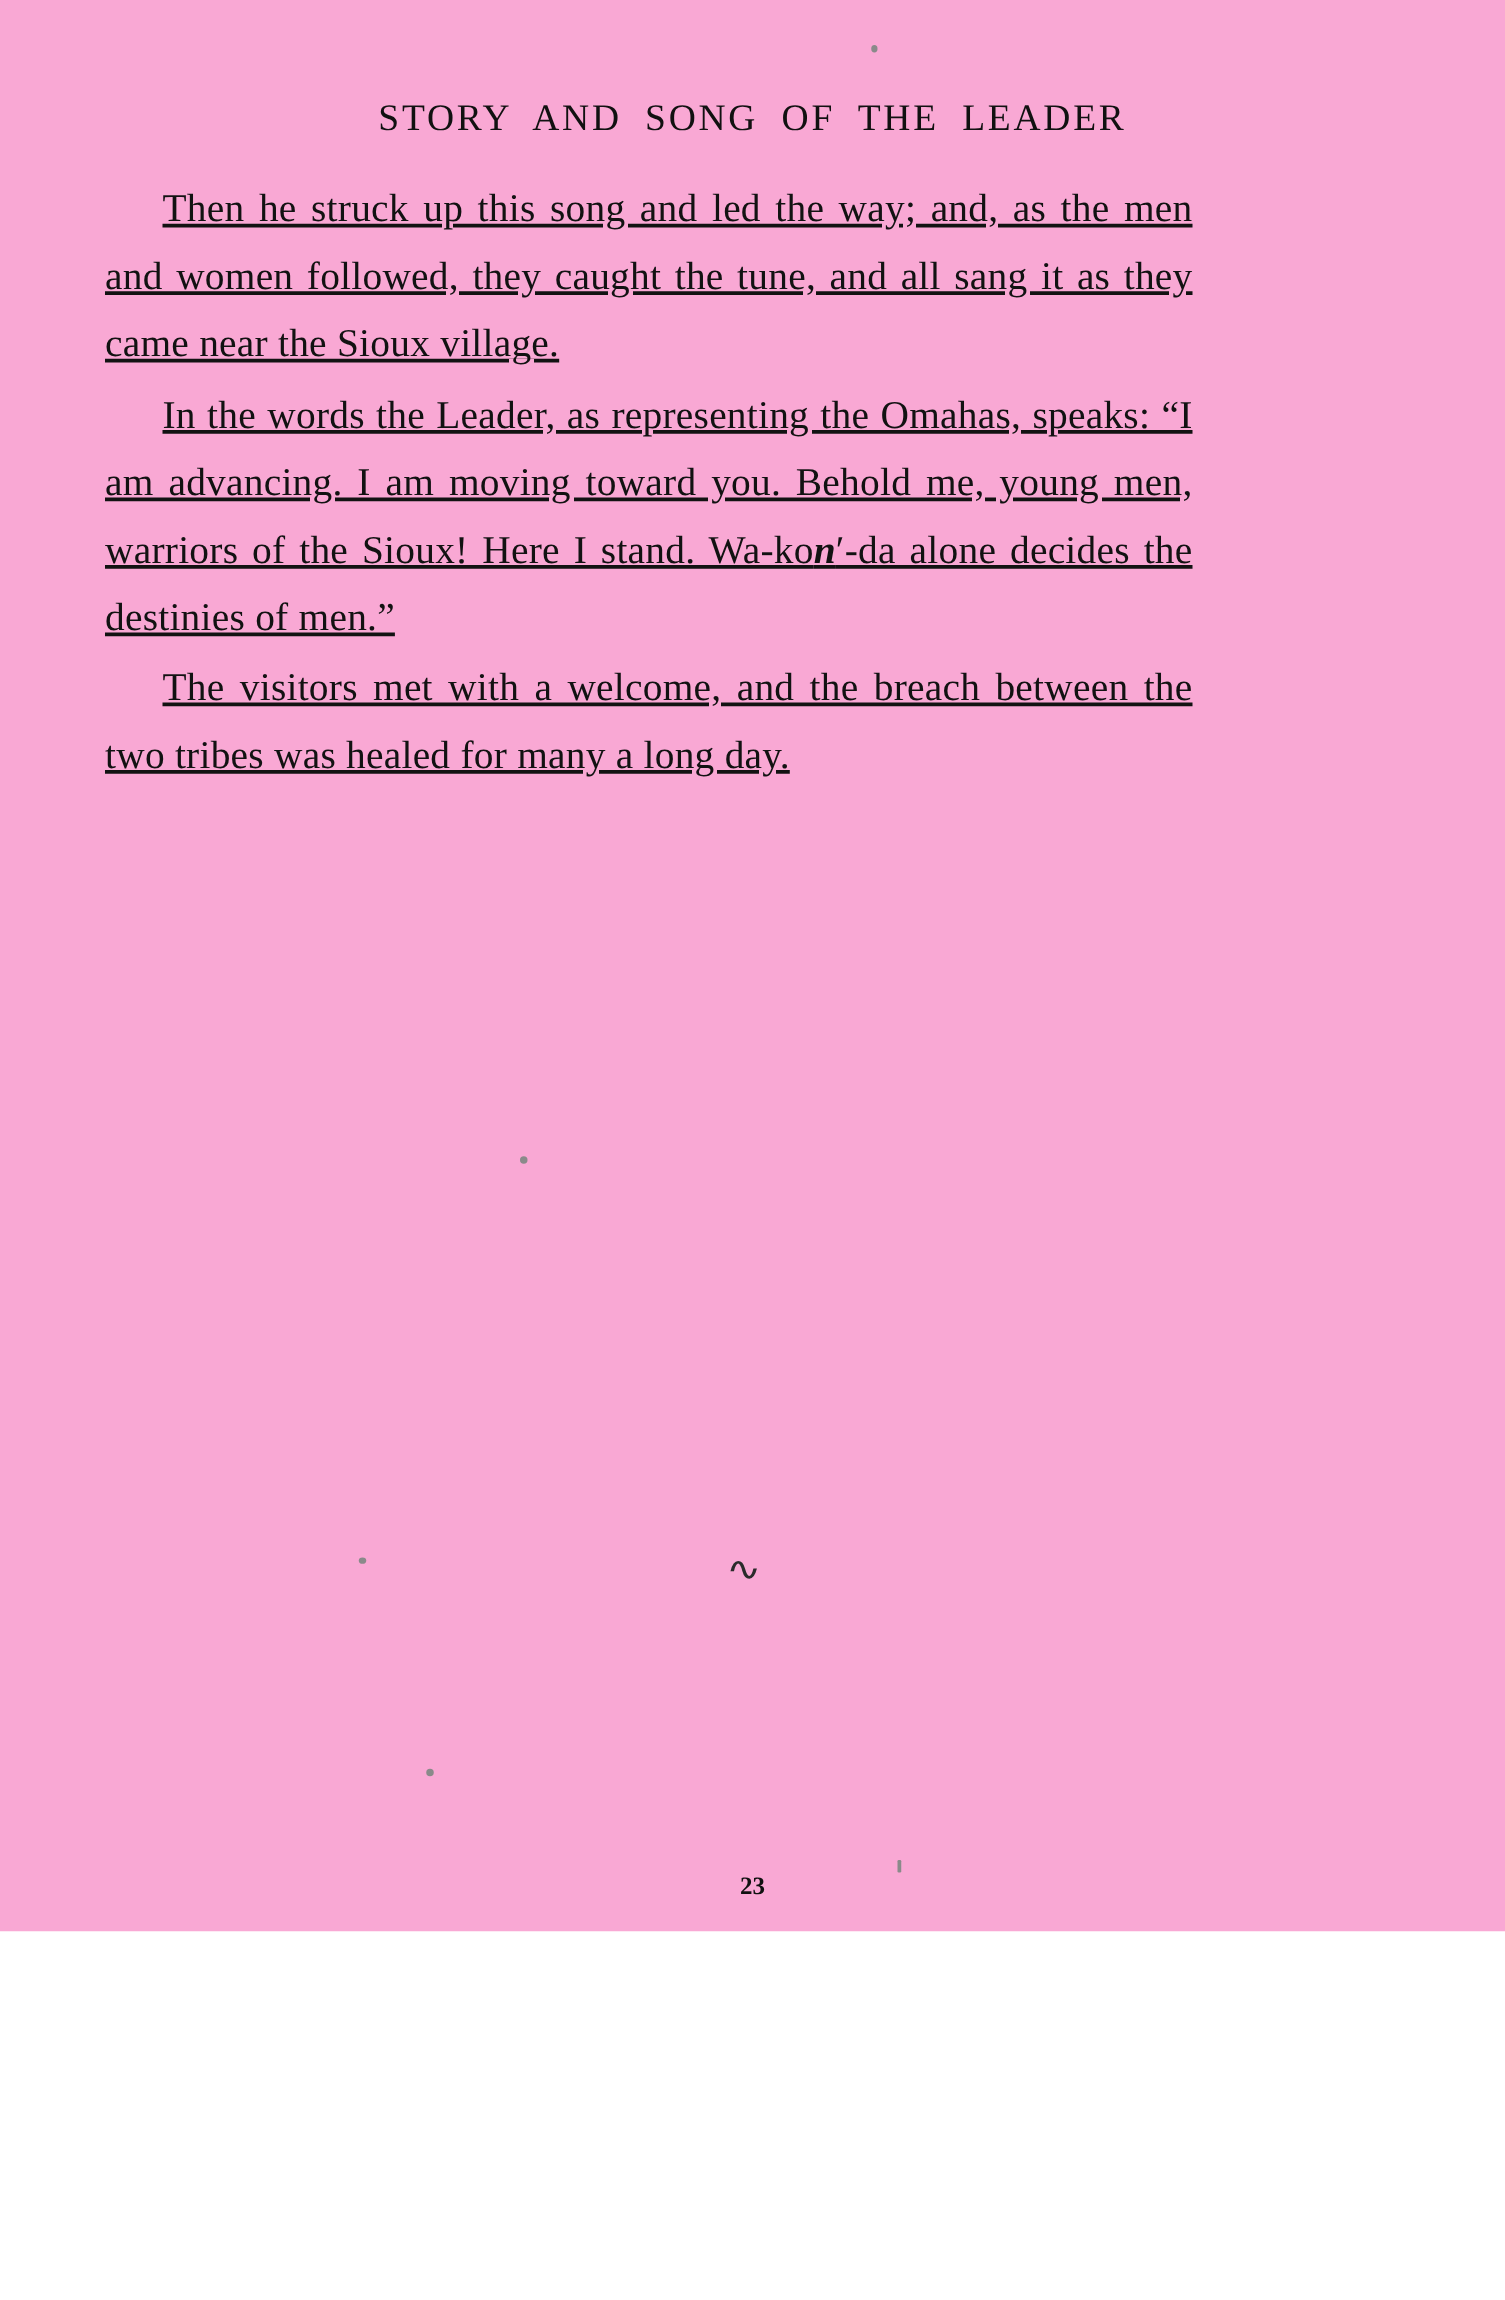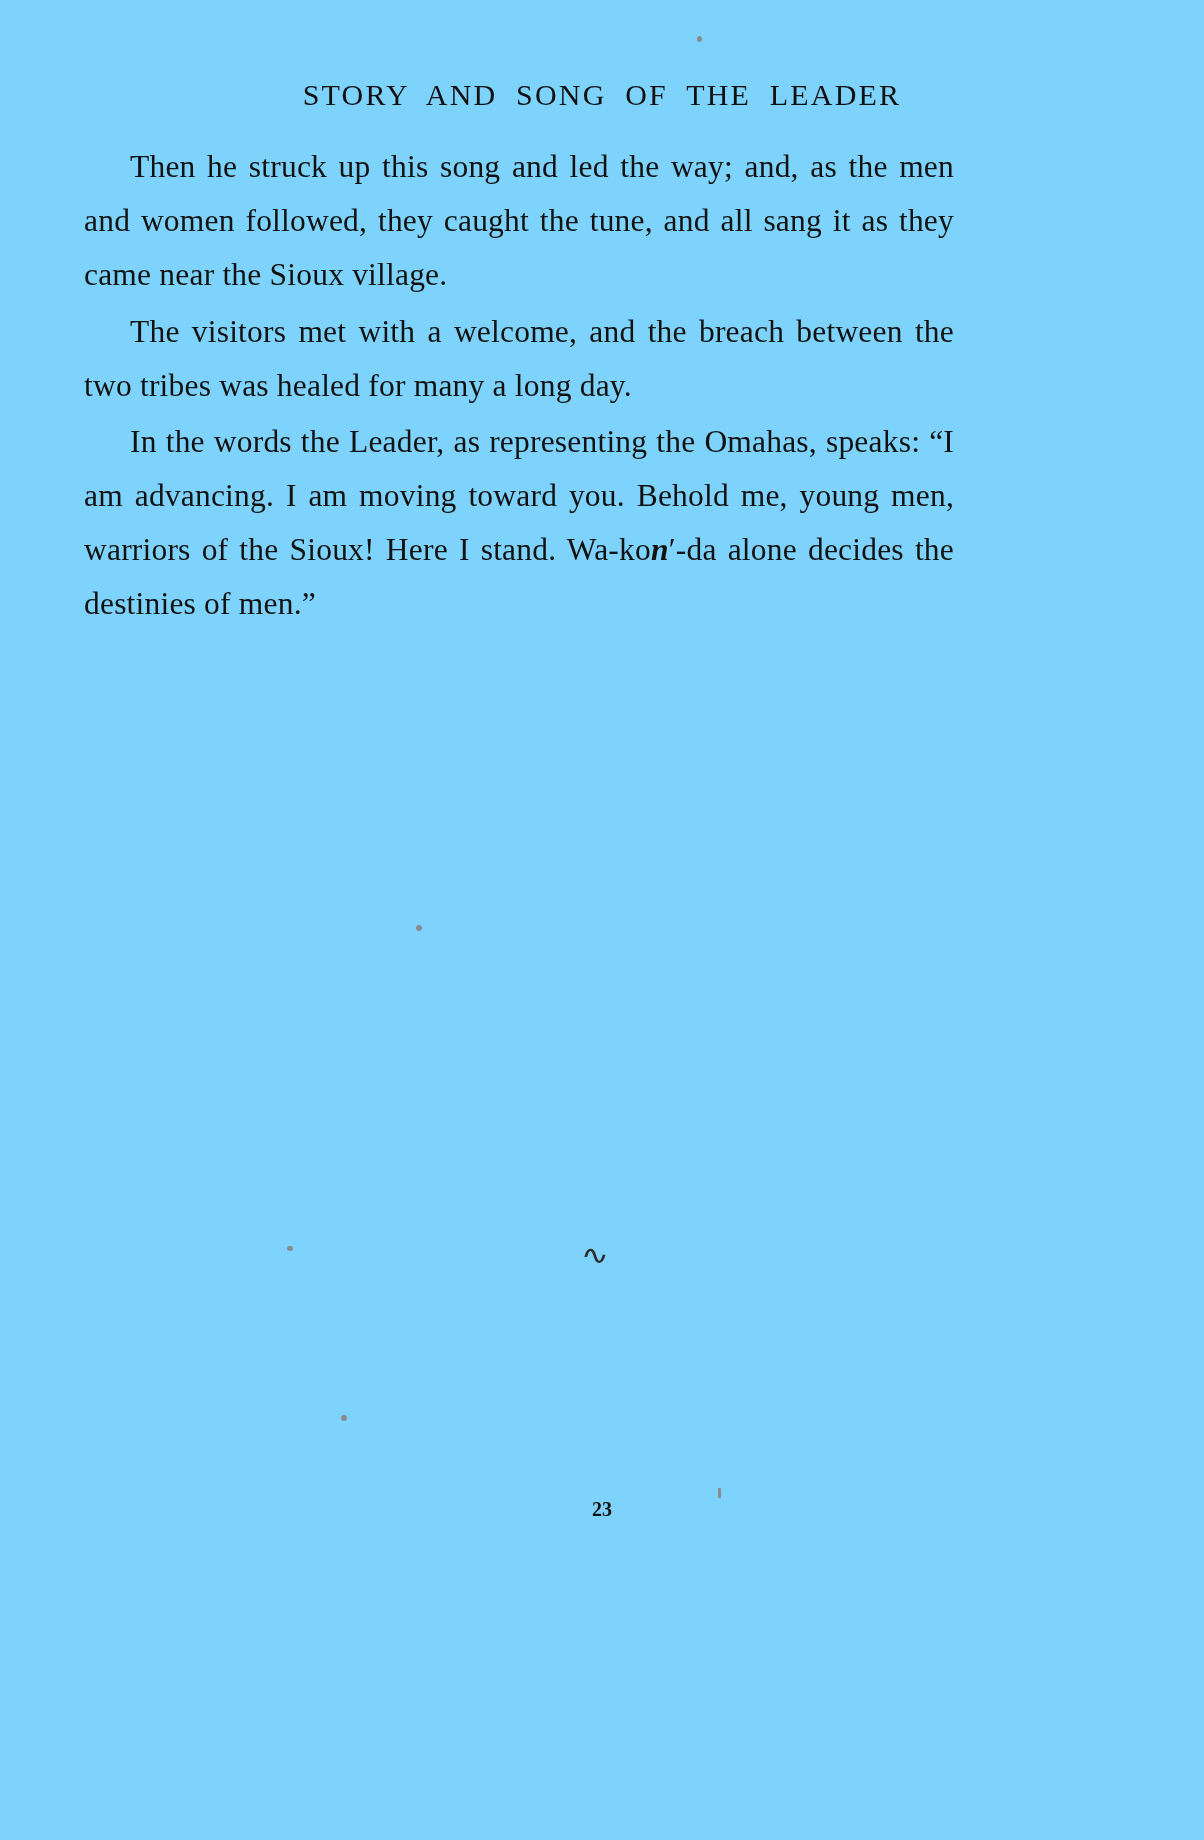--- a/index.html
+++ b/index.html
@@ -13,22 +13,22 @@
     font-family: "Liberation Serif", serif;
     color: #1a1a1a;
     position: relative;
     overflow: hidden;
   }
   .page {
     position: absolute;
     top: 0;
     left: 0;
     width: 1204px;
-    height: 1840px;
-    background: #7dd3fc;
+    height: 1545px;
+    background: #f9a8d4;
   }
   .running-head {
     position: absolute;
     top: 78px;
     left: 0;
     width: 1204px;
     text-align: center;
     font-size: 30px;
     letter-spacing: 2.2px;
     word-spacing: 9px;
@@ -43,20 +43,21 @@
   }
   p.para {
     margin: 0 0 0 0;
     font-size: 31.5px;
     line-height: 1.72;
     text-align: justify;
     text-justify: inter-word;
     text-indent: 46px;
     color: #121212;
     letter-spacing: 0.2px;
+    text-decoration: underline;
   }
   p.para + p.para {
     margin-top: 2px;
   }
   .small-caps-n {
     font-style: italic;
     font-weight: 600;
   }
   .speck {
     position: absolute;
@@ -93,23 +94,23 @@
 <body>
 
 <div class="page">
 
   <div class="running-head">STORY AND SONG OF THE LEADER</div>
 
   <div class="body-text">
 
     <p class="para">Then he struck up this song and led the way; and, as the men and women followed, they caught the tune, and all sang it as they came near the Sioux village.</p>
 
+    <p class="para"><span>In the words the Leader, as representing the Omahas, speaks: “I am advancing.   I am moving toward you.   Behold me, young men, warriors of the Sioux! Here I stand.   Wa-ko</span><span class="small-caps-n">n</span><span>′-da alone decides the destinies of men.”</span></p>
+
     <p class="para">The visitors met with a welcome, and the breach between the two tribes was healed for many a long day.</p>
-
-    <p class="para"><span>In the words the Leader, as representing the Omahas, speaks: “I am advancing.   I am moving toward you.   Behold me, young men, warriors of the Sioux! Here I stand.   Wa-ko</span><span class="small-caps-n">n</span><span>′-da alone decides the destinies of men.”</span></p>
 
   </div>
 
   <div class="speck s1"></div>
   <div class="speck s2"></div>
   <div class="speck s3"></div>
   <div class="speck s4"></div>
   <div class="speck s5"></div>
 
   <div class="squiggle">∿</div>

